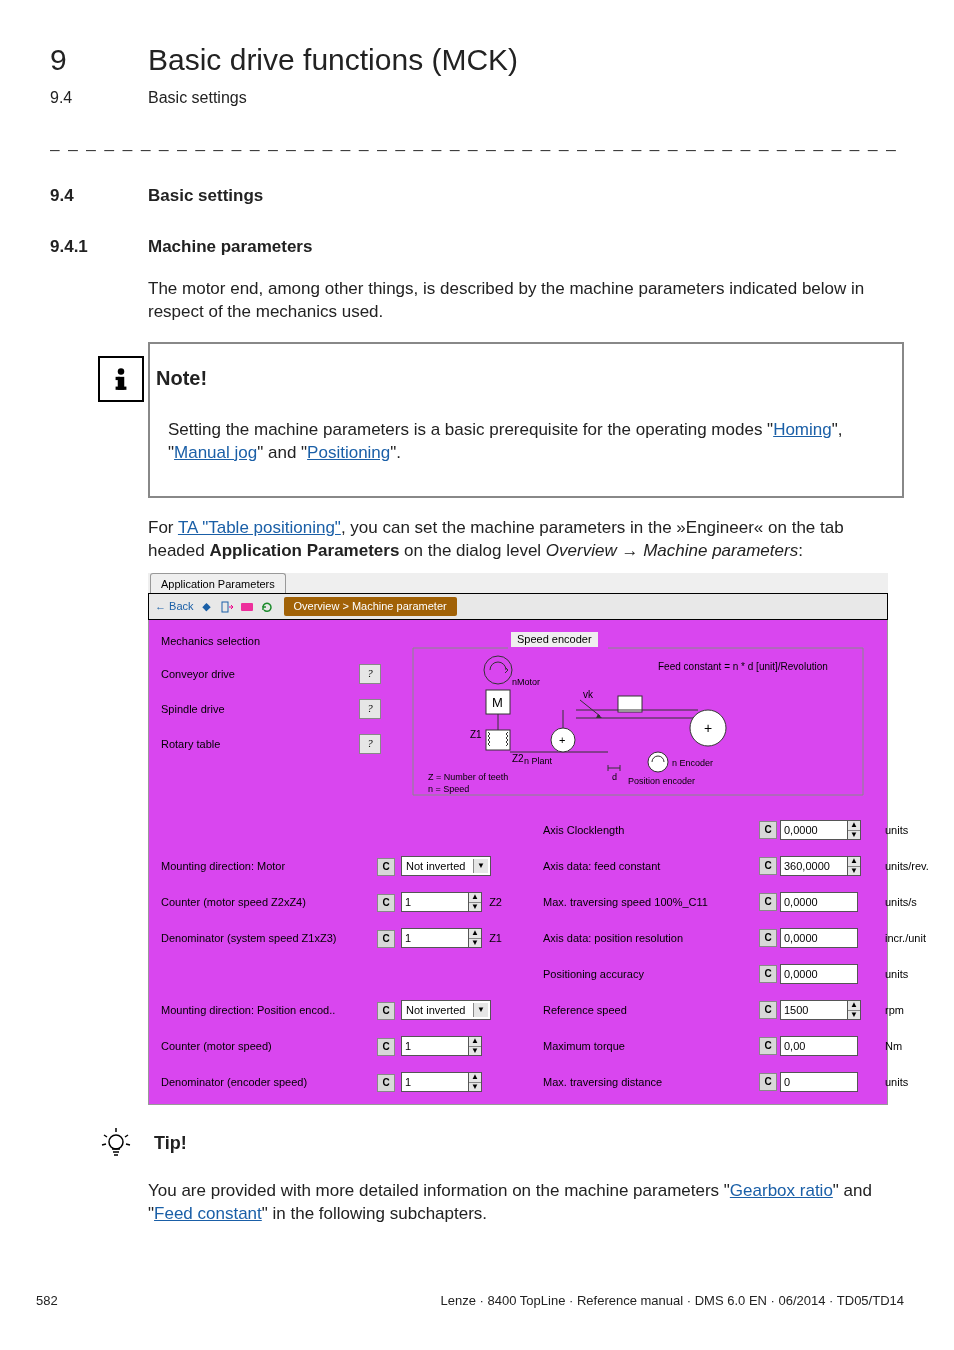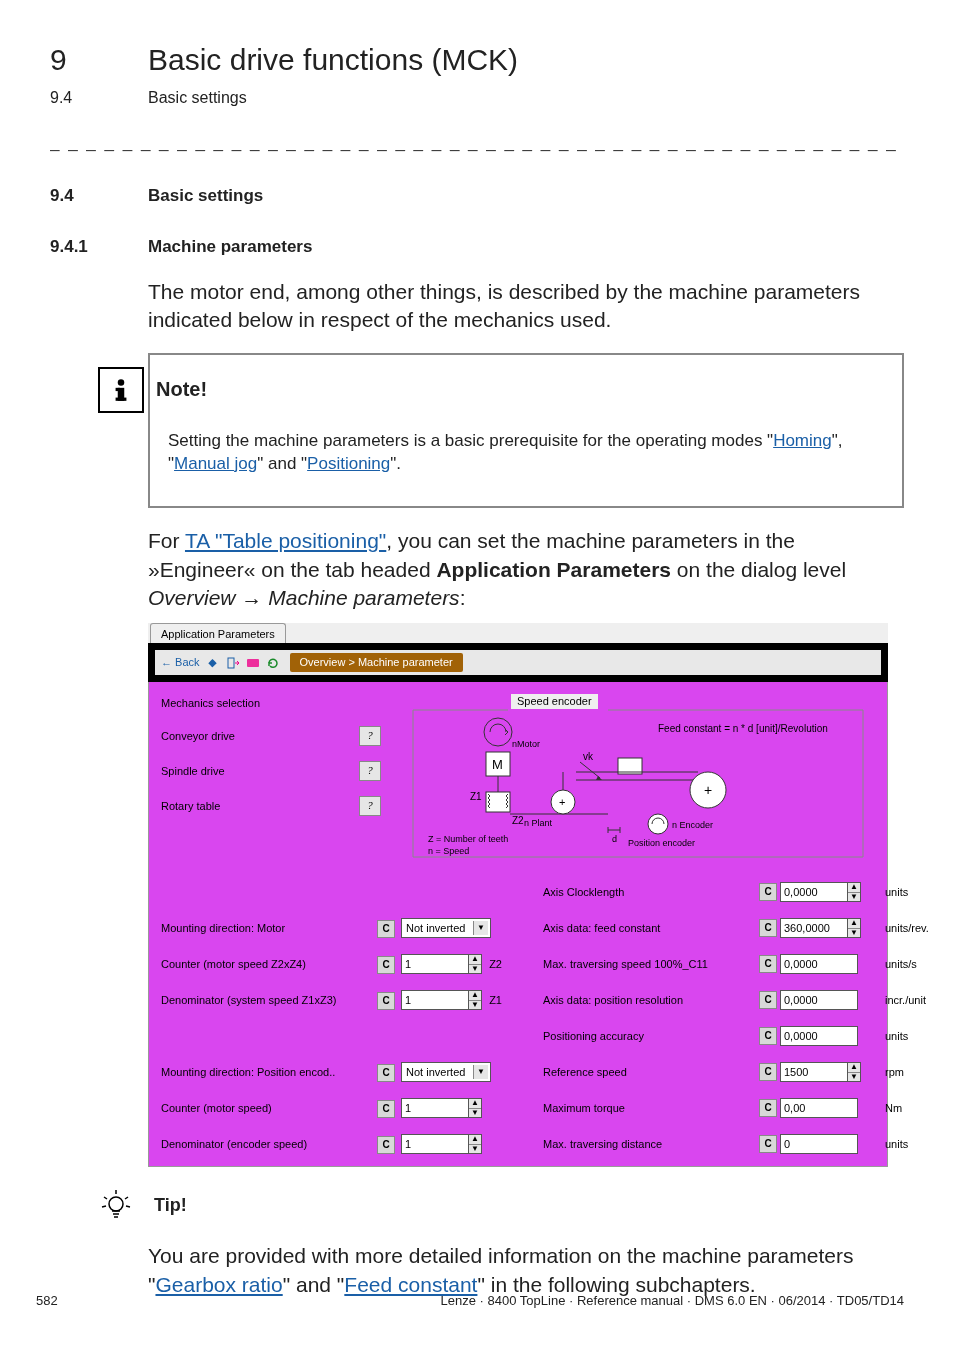--- a/index.html
+++ b/index.html
@@ -64,21 +64,21 @@
     font-size: 17px;
     width: 50px;
   }
   .sec-title {
     font-weight: 700;
     font-size: 17px;
   }
   .body-text {
     margin-left: 98px;
     margin-right: 10px;
-    font-size: 21px;
+    font-size: 17px;
     margin-top: 19px;
   }
   .body-text p { margin: 0 0 10px 0; }
   .note-box {
     border: 2px solid #888;
     margin: 18px 0 18px 98px;
     padding: 12px 18px 14px 18px;
   }
   .note-head {
     display: flex;
@@ -113,21 +113,21 @@
     display: inline-block;
     padding: 3px 10px 2px 10px;
     background: #efefef;
     border: 1px solid #999;
     border-bottom: none;
     border-radius: 3px 3px 0 0;
     margin-left: 2px;
   }
   .ss-toolbar {
     background: #e8e8e8;
-    border: 7px solid #000000;
+    border: 1px solid #000000;
     padding: 3px 6px;
     display: flex;
     align-items: center;
     gap: 6px;
   }
   .ss-back { color: #1a5fa7; }
   .ss-tb-icon {
     width: 14px; height: 14px; display: inline-flex; align-items: center; justify-content: center;
   }
   .ss-breadcrumb {

